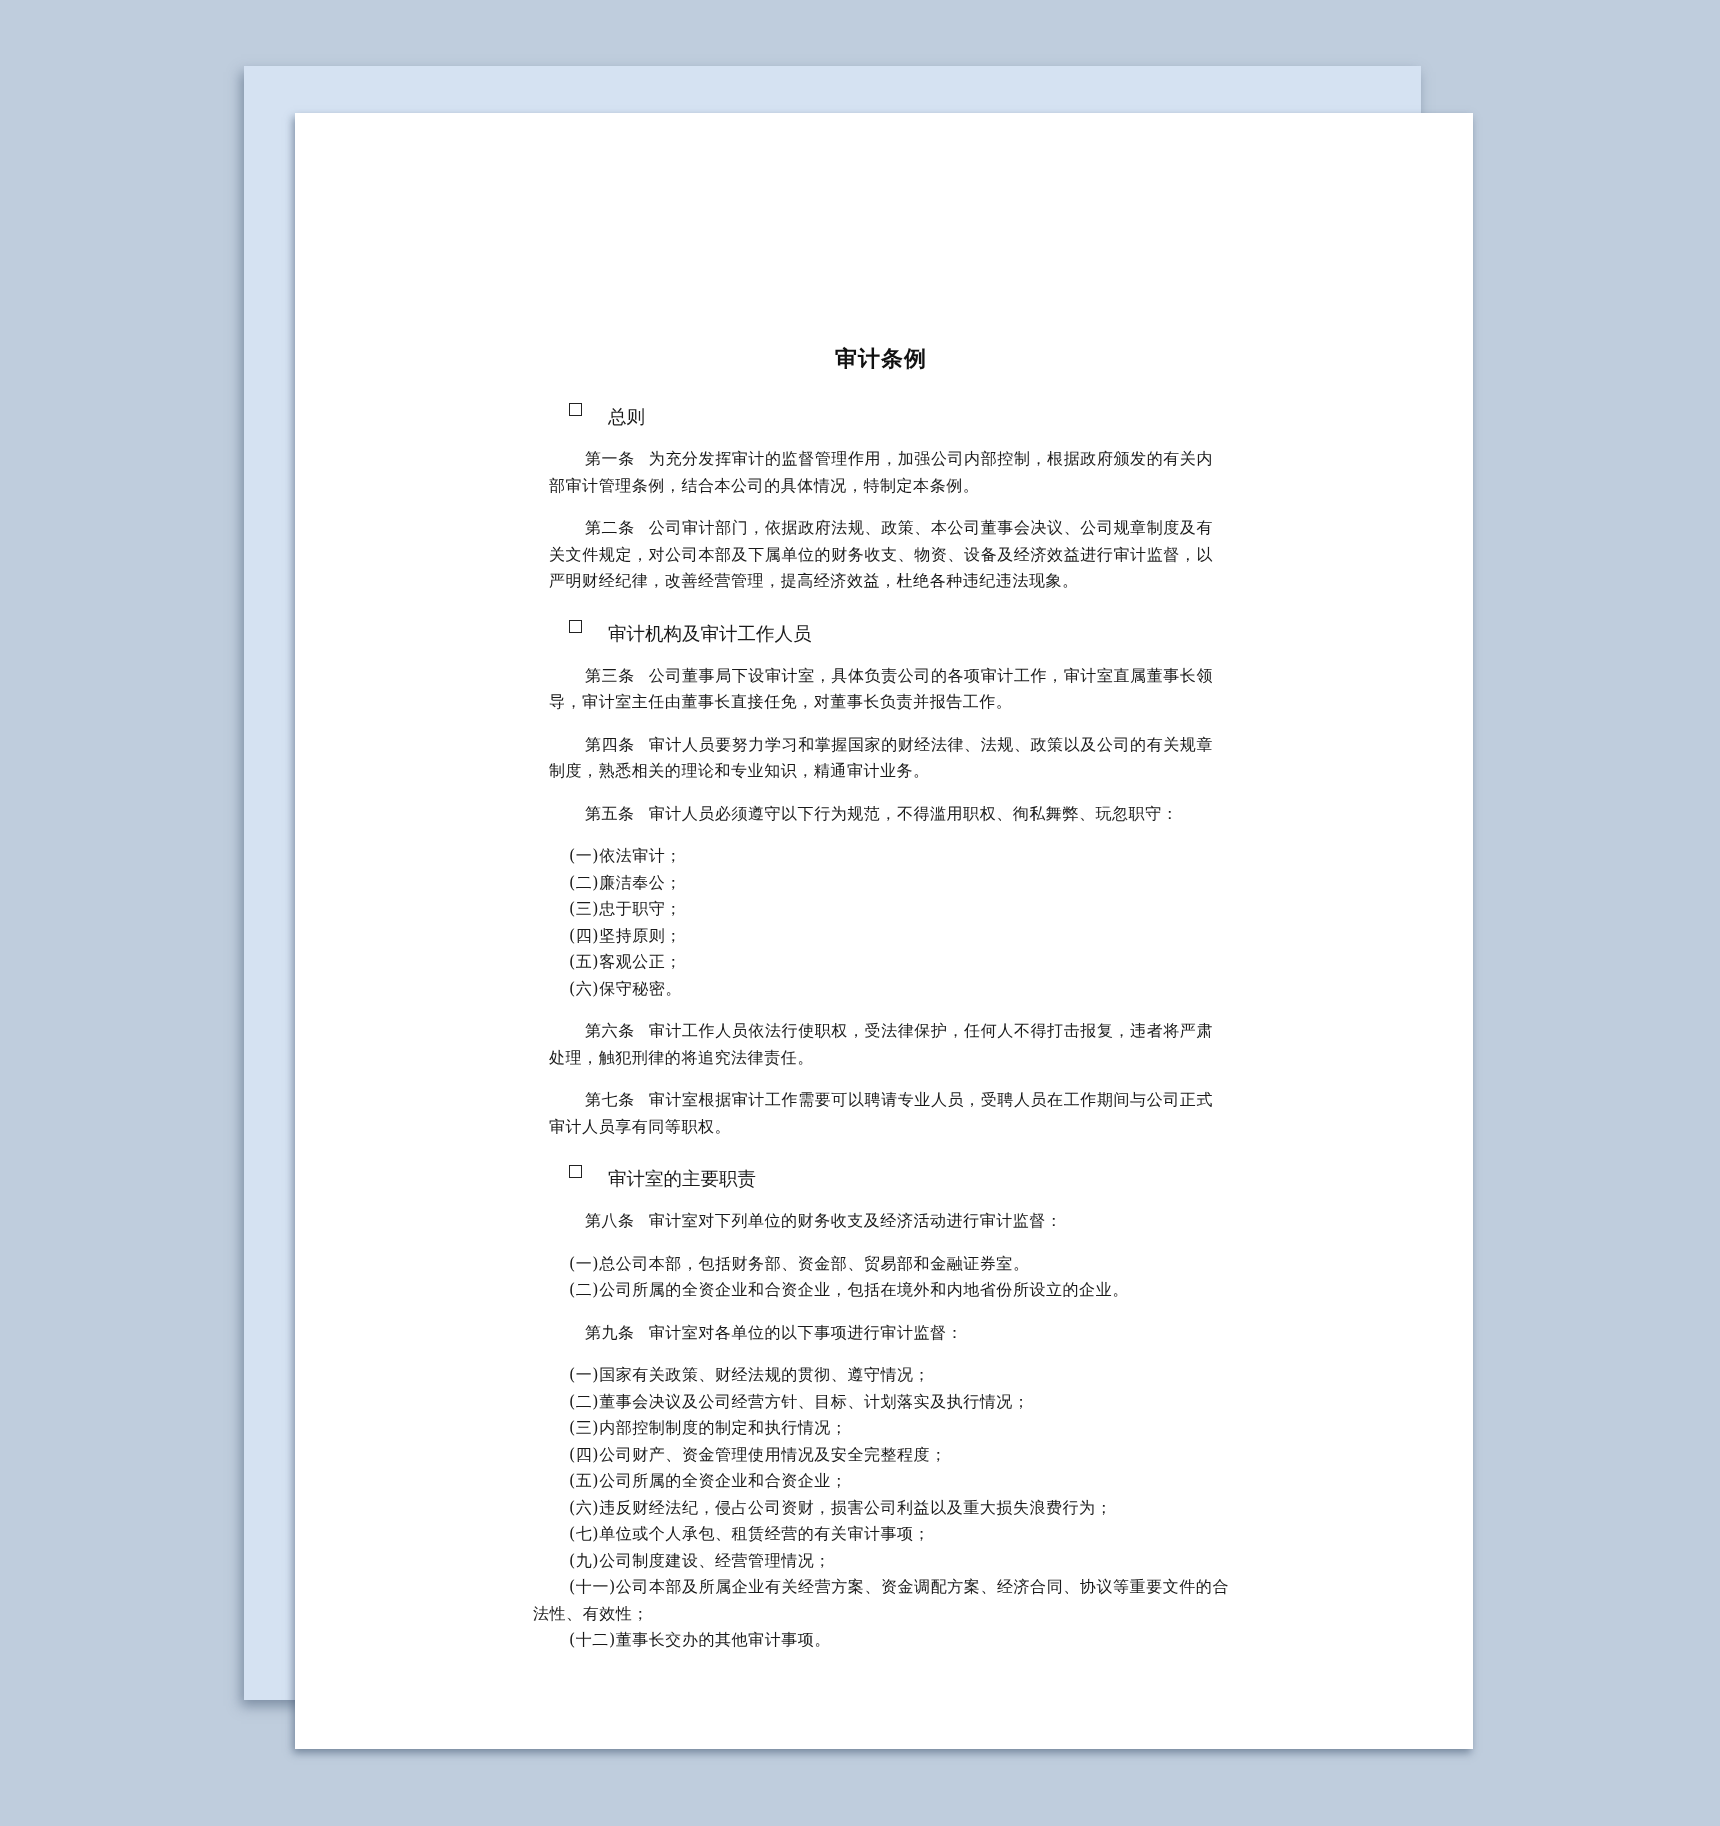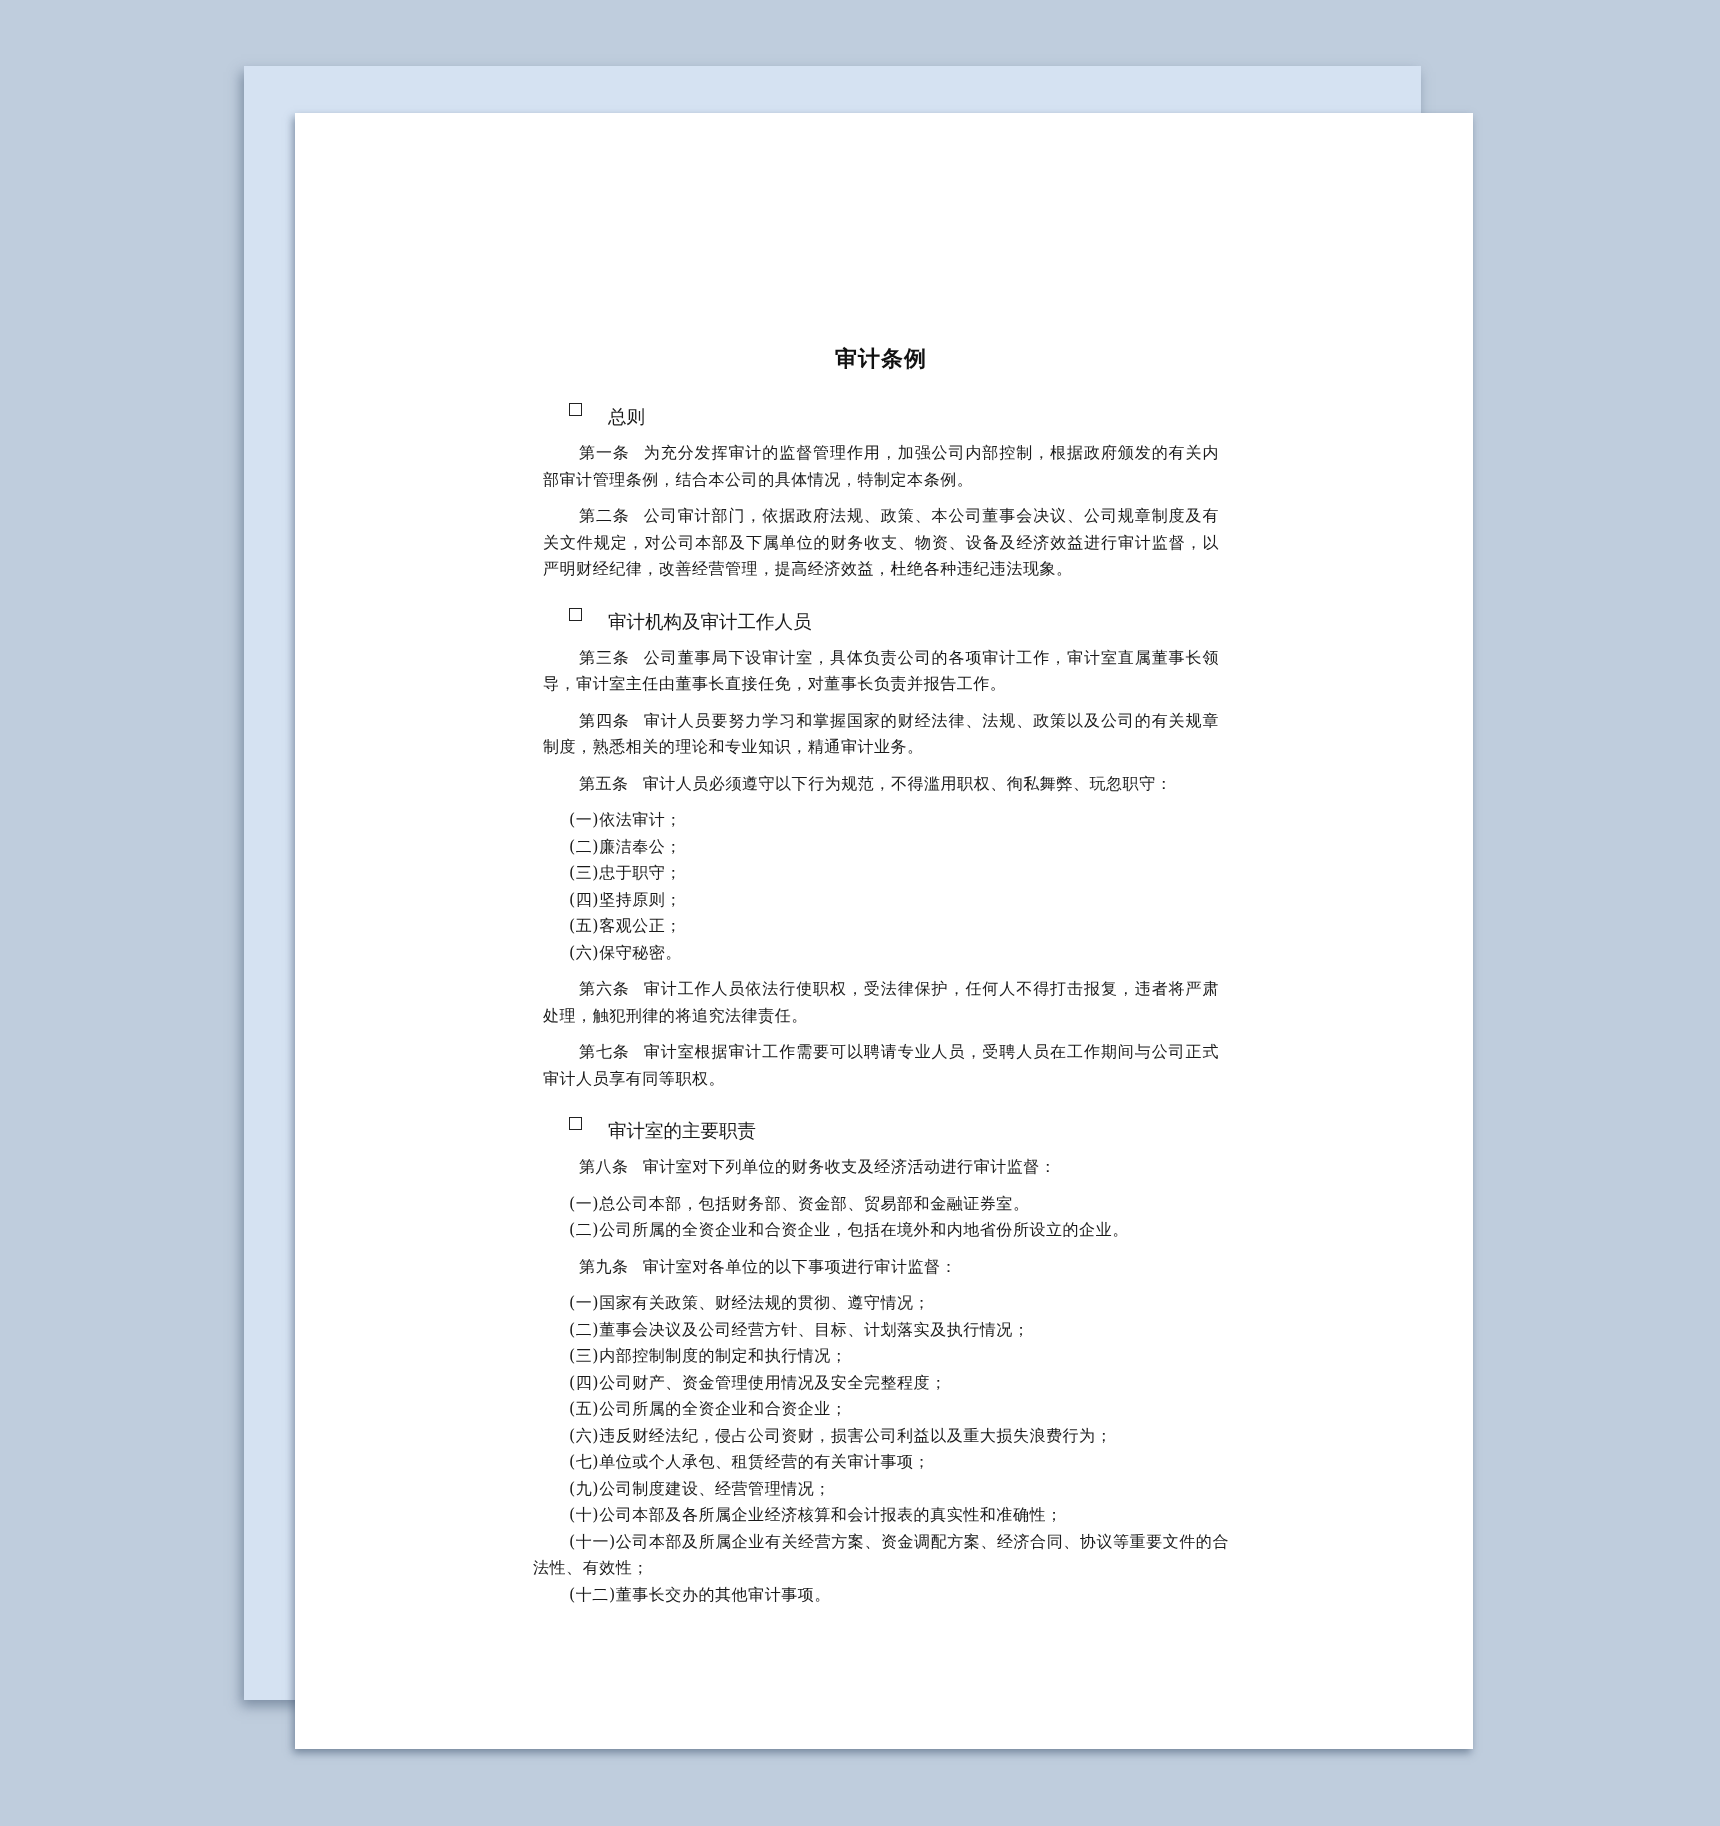--- a/index.html
+++ b/index.html
@@ -59,21 +59,21 @@
       display: inline-block;
       width: 13px;
       height: 13px;
       border: 1.3px solid #222;
       margin-right: 26px;
       box-sizing: border-box;
     }
     .para {
       font-size: 16px;
       line-height: 26.5px;
-      margin: 10px;
+      margin: 16px;
       text-indent: 36px;
       text-align: justify;
       letter-spacing: 0.55px;
     }
     .para .art {
       margin-right: 14px;
     }
     .list-item {
       font-size: 16px;
       line-height: 26.5px;
@@ -129,18 +129,17 @@
       <p class="list-item">(二)公司所属的全资企业和合资企业，包括在境外和内地省份所设立的企业。</p>
       <p class="para"><span class="art">第九条</span><span>审计室对各单位的以下事项进行审计监督：</span></p>
       <p class="list-item">(一)国家有关政策、财经法规的贯彻、遵守情况；</p>
       <p class="list-item">(二)董事会决议及公司经营方针、目标、计划落实及执行情况；</p>
       <p class="list-item">(三)内部控制制度的制定和执行情况；</p>
       <p class="list-item">(四)公司财产、资金管理使用情况及安全完整程度；</p>
       <p class="list-item">(五)公司所属的全资企业和合资企业；</p>
       <p class="list-item">(六)违反财经法纪，侵占公司资财，损害公司利益以及重大损失浪费行为；</p>
       <p class="list-item">(七)单位或个人承包、租赁经营的有关审计事项；</p>
       <p class="list-item">(九)公司制度建设、经营管理情况；</p>
-      <p class="list-item">(十)公司本部及各所属企业经济核算和会计报表的真实性和准确性；</p>
       <p class="list-item">(十一)公司本部及所属企业有关经营方案、资金调配方案、经济合同、协议等重要文件的合法性、有效性；</p>
       <p class="list-item">(十二)董事长交办的其他审计事项。</p>
     </div>
   </div>
 </div>
 
 </body></html>

